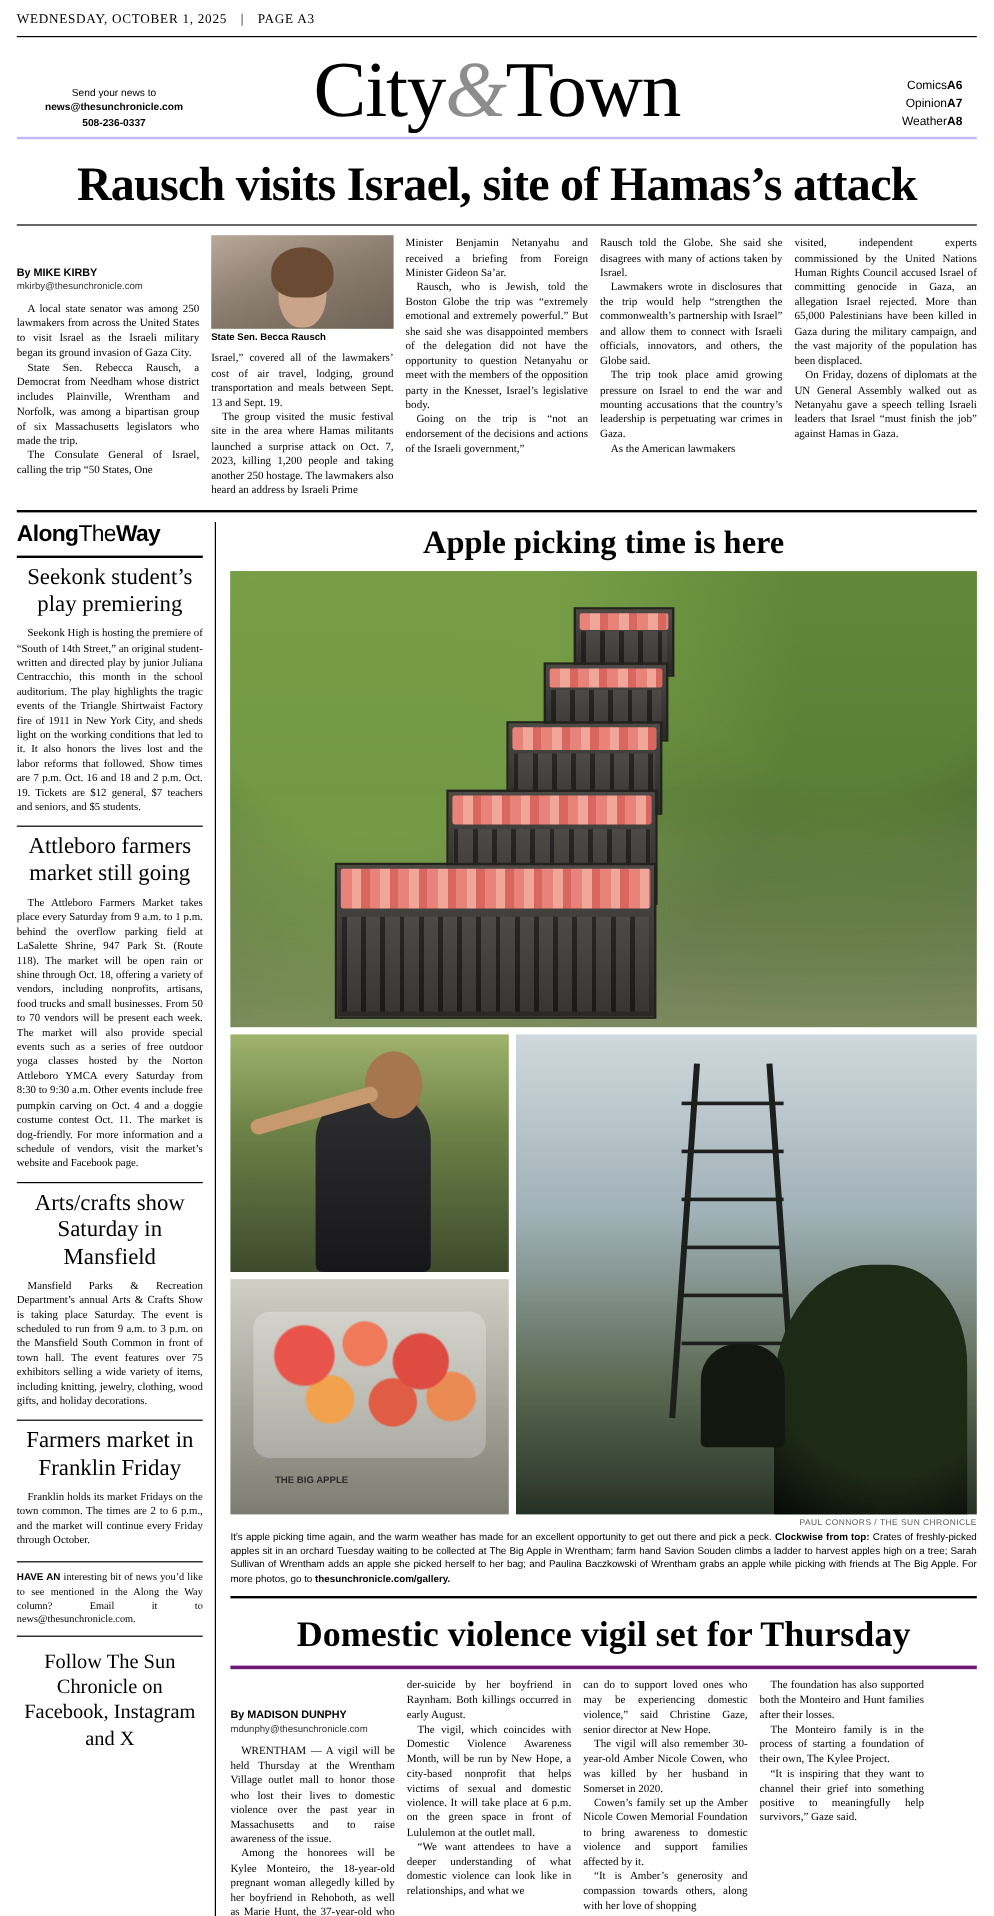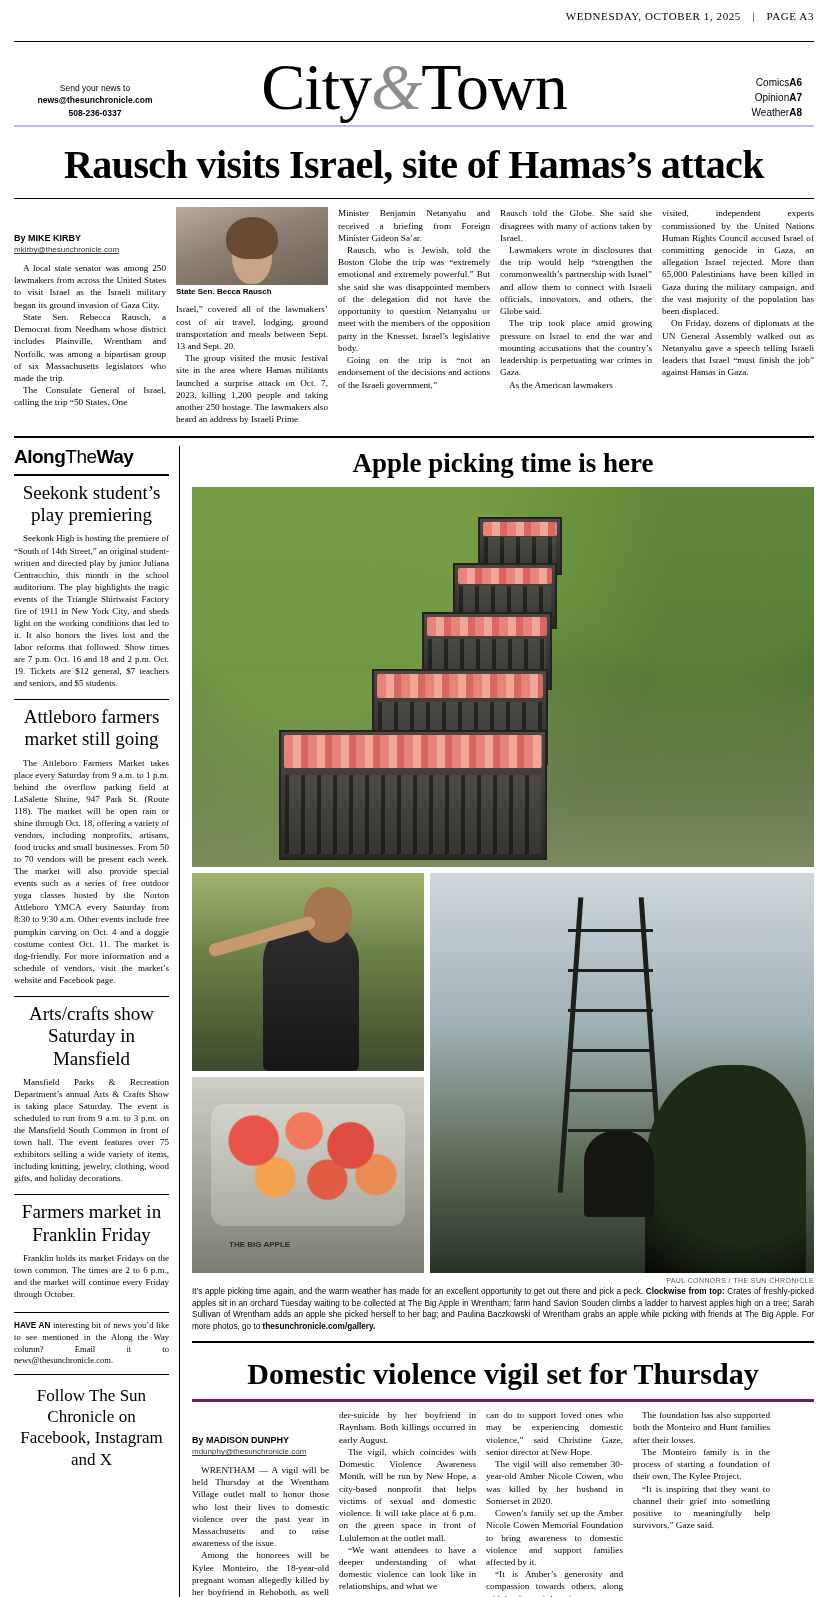--- a/index.html
+++ b/index.html
@@ -8,25 +8,25 @@
     height: 1597px;
     background: #ffffff;
     font-family: "Liberation Serif", serif;
     color: #000;
     overflow: hidden;
   }
   .page { width: 828px; height: 1597px; position: relative; padding: 0 14px; }
 
   
   .dateline {
-    text-align: right;
+    text-align: left;
     font-family: "Liberation Serif", serif;
     font-size: 11px;
     letter-spacing: 0.6px;
-    padding: 10px 0 19px;
+    padding: 10px 0 8px;
     border-bottom: 1px solid #000;
   }
   .dateline .sep { margin: 0 8px; }
 
   
   .masthead {
     display: flex;
     align-items: center;
     justify-content: space-between;
     padding: 10px 6px 4px;
@@ -84,21 +84,21 @@
   }
   .lead-col {
     width: 152px;
     font-size: 9.2px;
     line-height: 1.33;
     text-align: justify;
   }
   .lead-col p { text-indent: 9px; margin-bottom: 0; }
   .lead-col p.noind { text-indent: 0; }
   .byline { font-family: "Liberation Sans", sans-serif; font-weight: bold; font-size: 9px; margin-top: 26px; }
-  .byemail { font-family: "Liberation Sans", sans-serif; font-size: 8px; color: #333; margin-bottom: 6px; text-decoration: underline; }
+  .byemail { font-family: "Liberation Sans", sans-serif; font-size: 8px; color: #333; margin-bottom: 6px; }
   .portrait {
     width: 100%; height: 78px; margin-bottom: 2px;
     background: linear-gradient(160deg,#b9a99a 0%,#8d7f71 45%,#6d6256 100%);
     position: relative; overflow: hidden;
   }
   .portrait::after {
     content: ""; position: absolute; left: 50%; top: 22%;
     width: 40px; height: 60px; margin-left: -20px; border-radius: 50% 50% 45% 45%;
     background: #c9a489;
   }
@@ -308,21 +308,21 @@
     <div class="lead-col">
       <div class="byline">By MIKE KIRBY</div>
       <div class="byemail">mkirby@thesunchronicle.com</div>
       <p>A local state senator was among 250 lawmakers from across the United States to visit Israel as the Israeli military began its ground invasion of Gaza City.</p>
       <p>State Sen. Rebecca Rausch, a Democrat from Needham whose district includes Plainville, Wrentham and Norfolk, was among a bipartisan group of six Massachusetts legislators who made the trip.</p>
       <p>The Consulate General of Israel, calling the trip “50 States, One</p>
     </div>
     <div class="lead-col">
       <div class="portrait"></div>
       <div class="cap-name">State Sen. Becca Rausch</div>
-      <p class="noind">Israel,” covered all of the lawmakers’ cost of air travel, lodging, ground transportation and meals between Sept. 13 and Sept. 20.</p>
+      <p class="noind">Israel,” covered all of the lawmakers’ cost of air travel, lodging, ground transportation and meals between Sept. 13 and Sept. 19.</p>
       <p>The group visited the music festival site in the area where Hamas militants launched a surprise attack on Oct. 7, 2023, killing 1,200 people and taking another 250 hostage. The lawmakers also heard an address by Israeli Prime</p>
     </div>
     <div class="lead-col">
       <p class="noind">Minister Benjamin Netanyahu and received a briefing from Foreign Minister Gideon Sa’ar.</p>
       <p>Rausch, who is Jewish, told the Boston Globe the trip was “extremely emotional and extremely powerful.” But she said she was disappointed members of the delegation did not have the opportunity to question Netanyahu or meet with the members of the opposition party in the Knesset, Israel’s legislative body.</p>
       <p>Going on the trip is “not an endorsement of the decisions and actions of the Israeli government,”</p>
     </div>
     <div class="lead-col">
       <p class="noind">Rausch told the Globe. She said she disagrees with many of actions taken by Israel.</p>
       <p>Lawmakers wrote in disclosures that the trip would help “strengthen the commonwealth’s partnership with Israel” and allow them to connect with Israeli officials, innovators, and others, the Globe said.</p>

